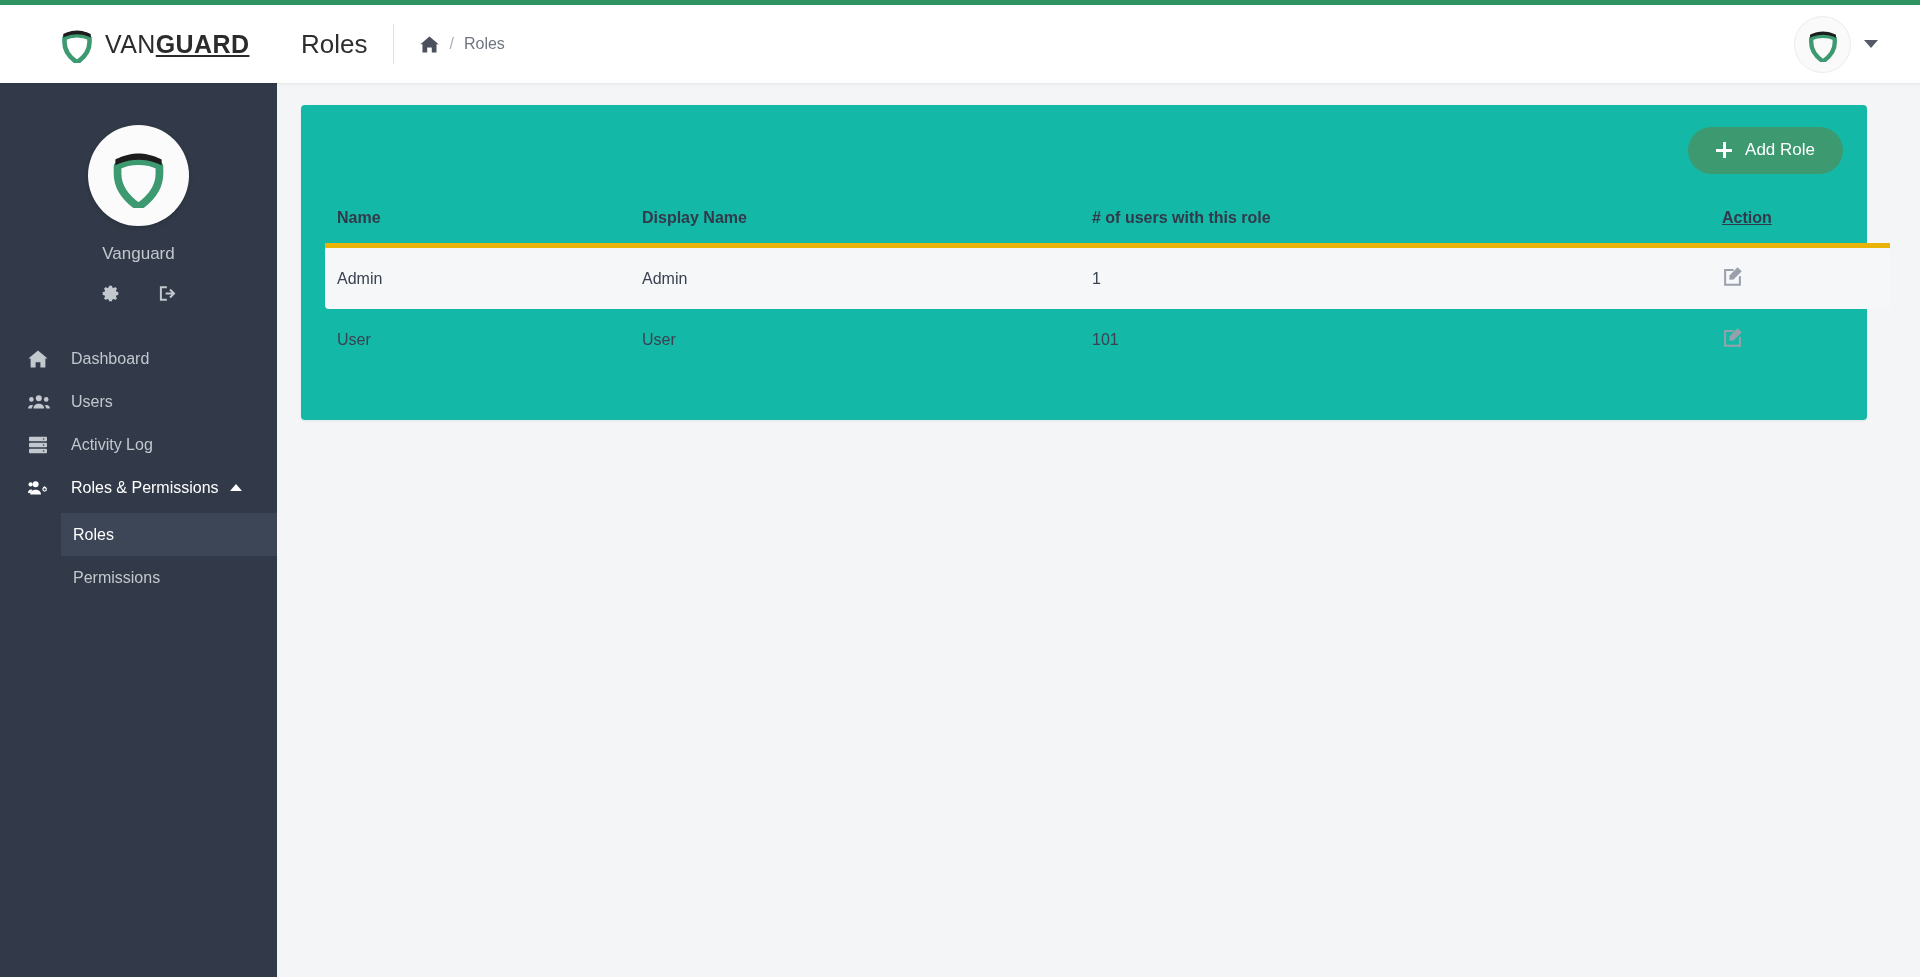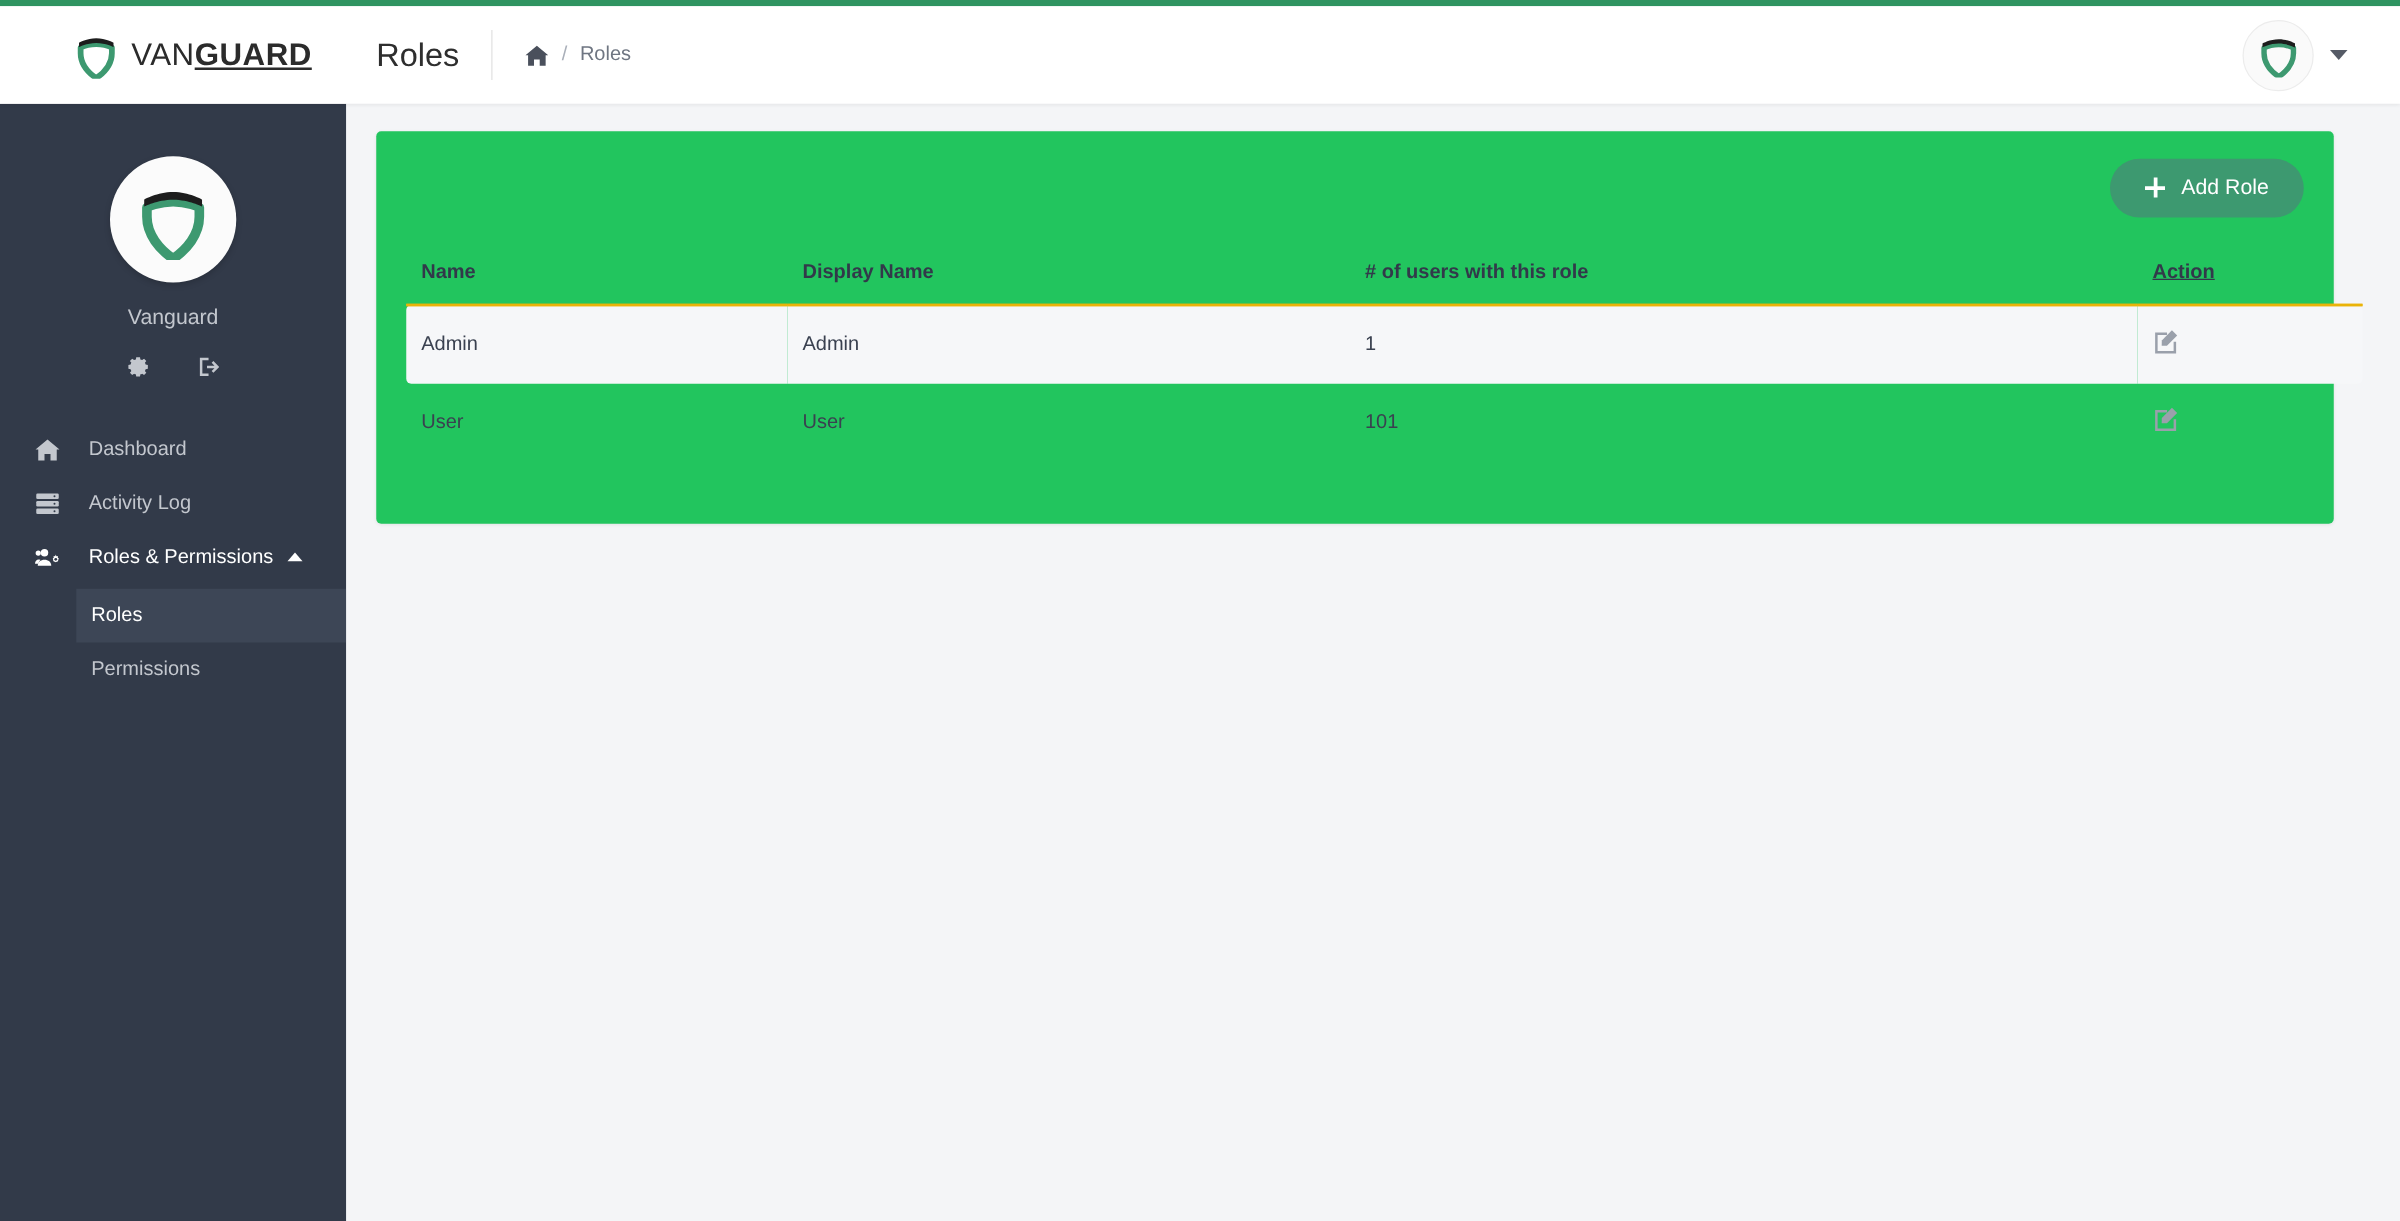--- a/index.html
+++ b/index.html
@@ -135,21 +135,21 @@
   }
   .nav-gap { height: 5px; }
   
   .main {
     position: absolute; top: 83px; left: 277px;
     width: 1643px; height: 894px;
     background: #f4f5f7;
     padding: 22px 38px 0 24px;
   }
   .card {
-    background: #22c55e;
+    background: #14b8a6;
     border-radius: 4px;
     box-shadow: 0 1px 3px rgba(0,0,0,0.07);
     padding: 0 24px;
     width: 1566px;
   }
   .card-head {
     height: 90px;
     display: flex; align-items: center; justify-content: flex-end;
   }
   .btn-add {
@@ -169,21 +169,21 @@
   .btn-add .plus::before { left: 0; top: 6.5px; width: 16px; height: 3px; }
   .btn-add .plus::after { top: 0; left: 6.5px; width: 3px; height: 16px; }
   table.roles {
     width: 100%; border-collapse: collapse;
     table-layout: fixed;
   }
   table.roles thead th {
     text-align: left;
     font-size: 16px; font-weight: 700; color: #32394a;
     padding: 14px 0 16px 12px;
-    border-bottom: 2px solid #eab308;
+    border-bottom: 5px solid #eab308;
   }
   table.roles tbody td {
     font-size: 16px; color: #3a4150;
     padding: 18px 0 18px 12px;
     height: 54px;
   }
   table.roles tbody tr.striped td { background: #f6f7f9; }
   table.roles tbody tr.striped td:first-child { border-radius: 4px 0 0 4px; }
   table.roles tbody tr.striped td:last-child { border-radius: 0 4px 4px 0; }
   .col-name { width: 305px; }
@@ -271,20 +271,33 @@
 
     <div class="nav-item">
       <span class="nico">
         <svg viewBox="0 0 20 18" width="20" height="18" xmlns="http://www.w3.org/2000/svg">
           <path d="M10 0.6 L0.4 8.6 L2.6 8.6 L2.6 17.4 L7.6 17.4 L7.6 12.2 L12.4 12.2 L12.4 17.4 L17.4 17.4 L17.4 8.6 L19.6 8.6 Z"></path>
         </svg>
       </span>
       <span>Dashboard</span>
     </div>
 
+    <div class="nav-item">
+      <span class="nico">
+        <svg viewBox="0 0 22 16" width="22" height="16" xmlns="http://www.w3.org/2000/svg">
+          <circle cx="10.8" cy="4.2" r="3"></circle>
+          <path d="M5.4 14.6c0-3 2.4-4.8 5.4-4.8s5.4 1.8 5.4 4.8z"></path>
+          <circle cx="3.4" cy="5.4" r="2.3"></circle>
+          <path d="M0 14.6c0-2.3 1.6-3.7 3.4-3.7 .7 0 1.4.2 2 .6-1 .8-1.6 2-1.7 3.1z"></path>
+          <circle cx="18.2" cy="5.4" r="2.3"></circle>
+          <path d="M22 14.6c0-2.3-1.6-3.7-3.4-3.7-.7 0-1.4.2-2 .6 1 .8 1.6 2 1.7 3.1z"></path>
+        </svg>
+      </span>
+      <span>Users</span>
+    </div>
 
     <div class="nav-item">
       <span class="nico">
         <svg viewBox="0 0 20 18" width="20" height="18" xmlns="http://www.w3.org/2000/svg">
           <rect x="1" y="0.8" width="18" height="4.4" rx="1"></rect>
           <rect x="1" y="6.8" width="18" height="4.4" rx="1"></rect>
           <rect x="1" y="12.8" width="18" height="4.4" rx="1"></rect>
           <circle cx="15.6" cy="3" r="0.8" fill="#323a49"></circle>
           <circle cx="15.6" cy="9" r="0.8" fill="#323a49"></circle>
           <circle cx="15.6" cy="15" r="0.8" fill="#323a49"></circle>

